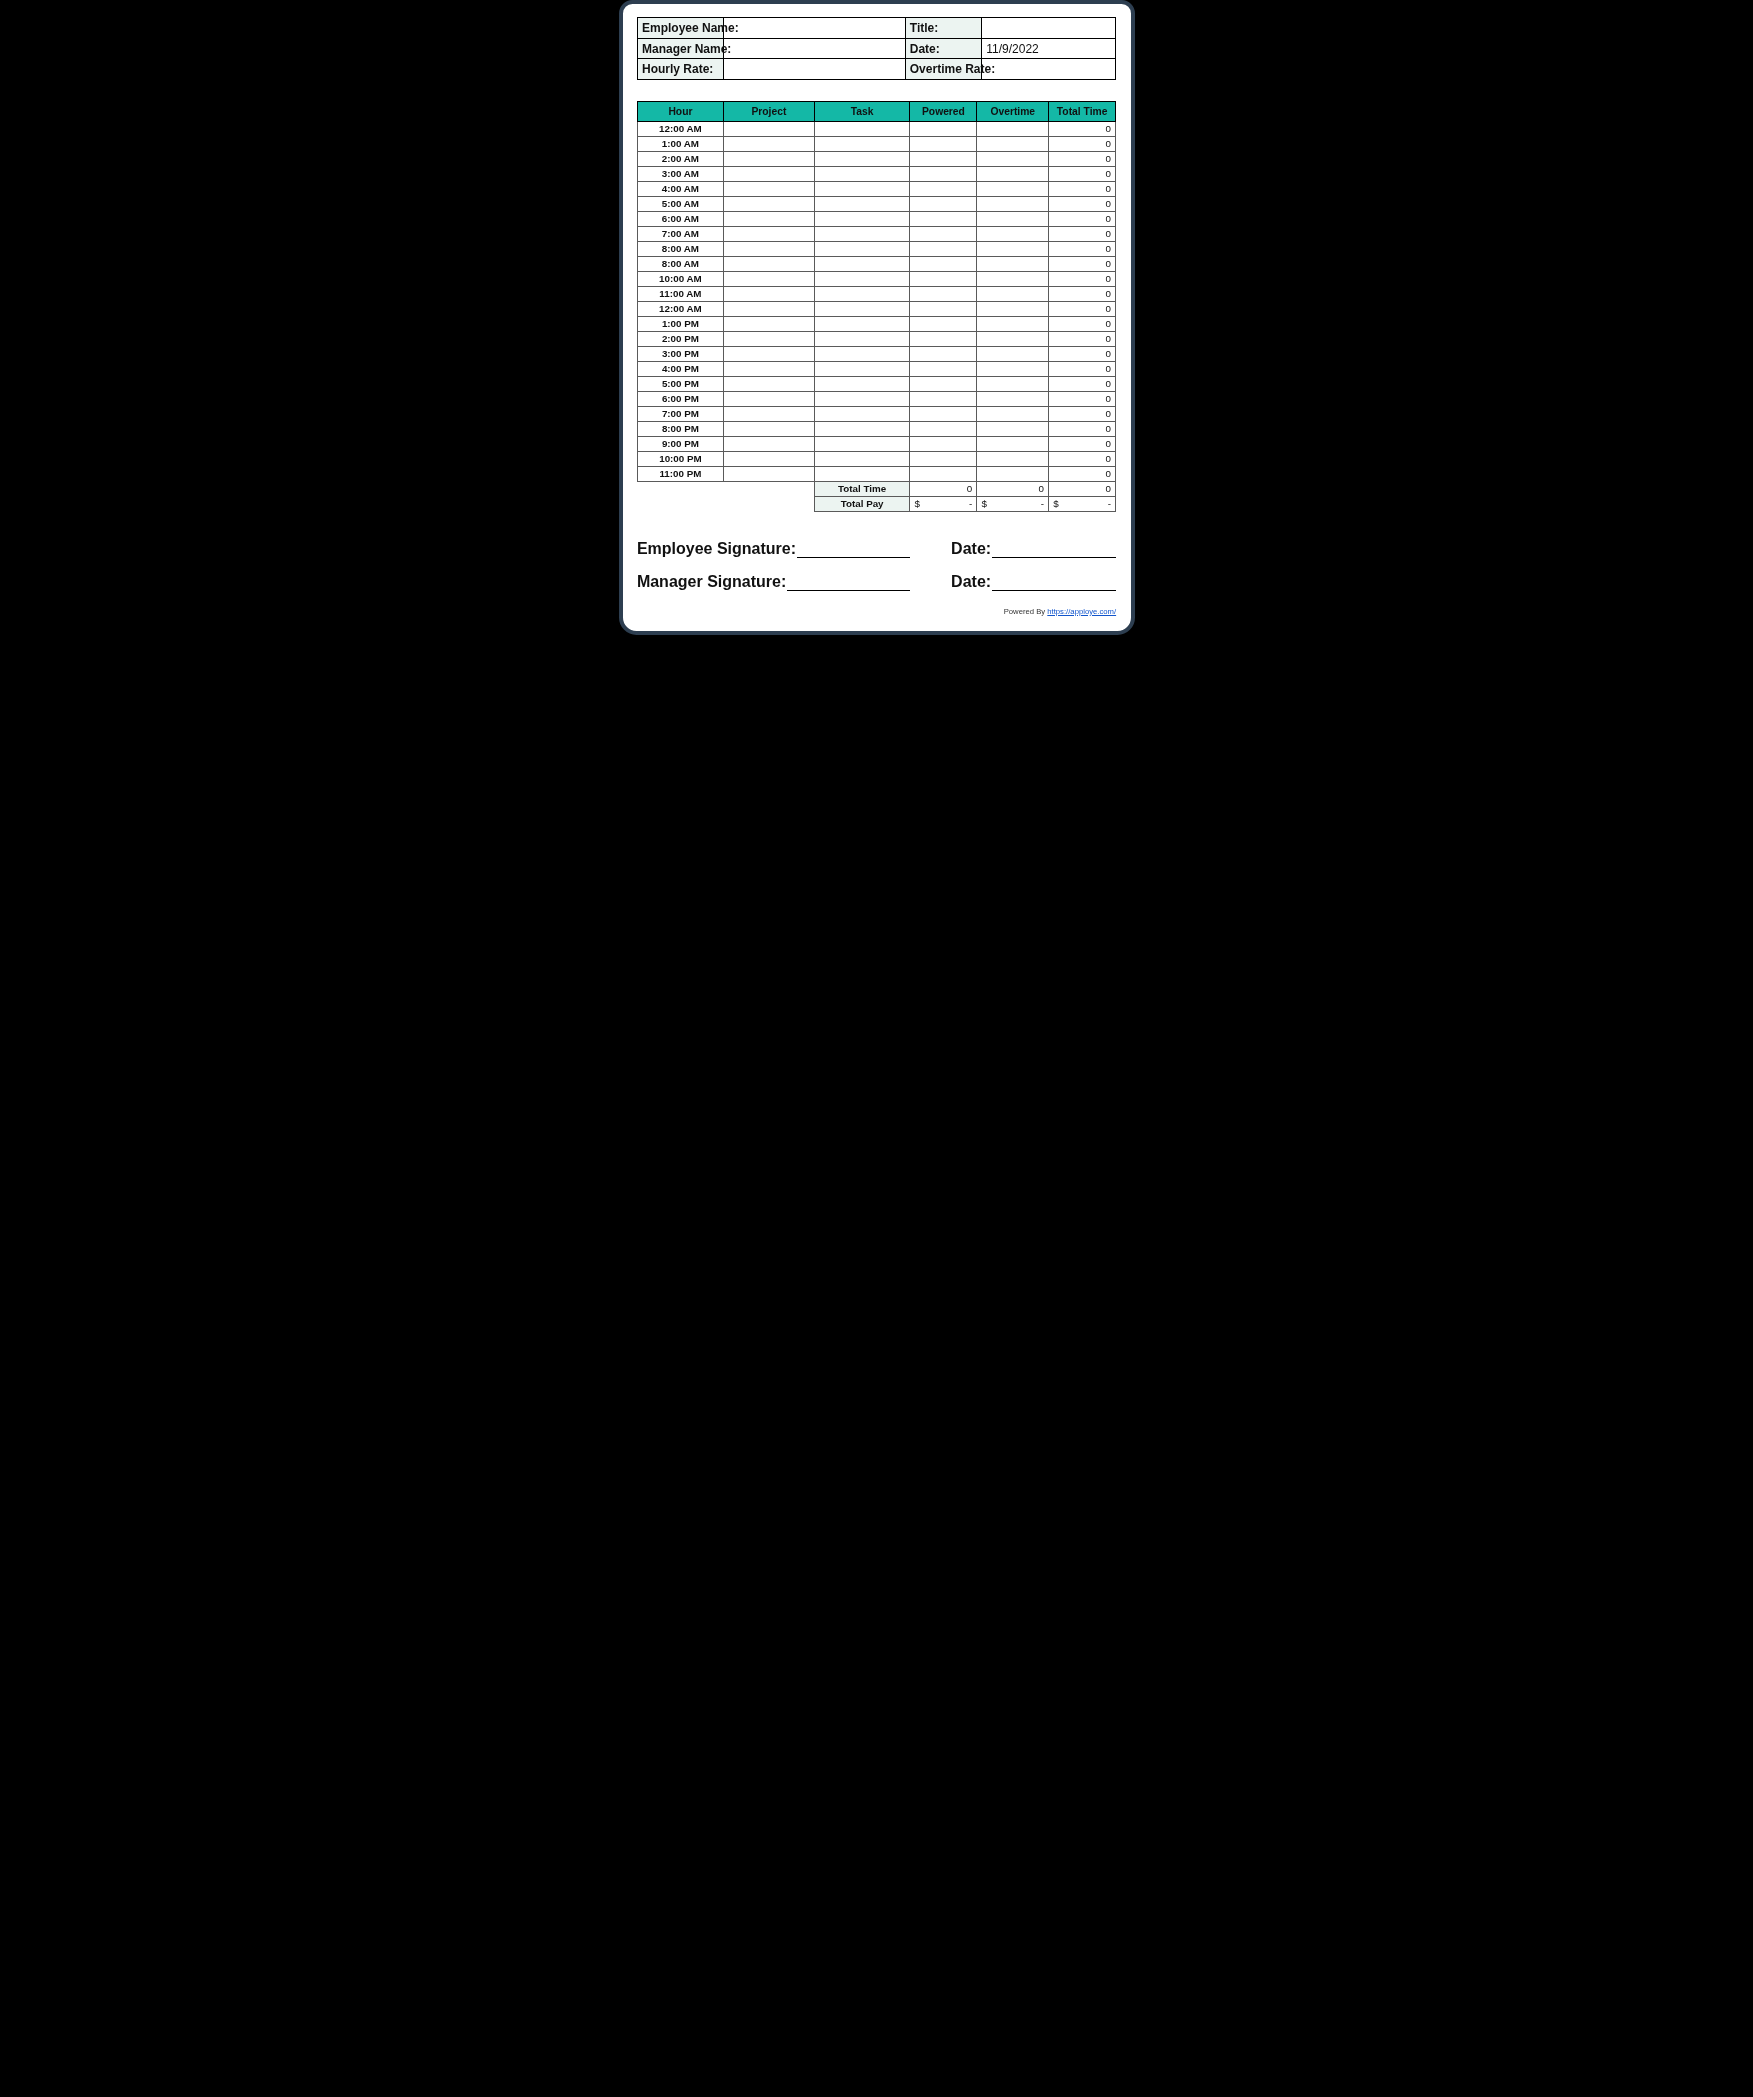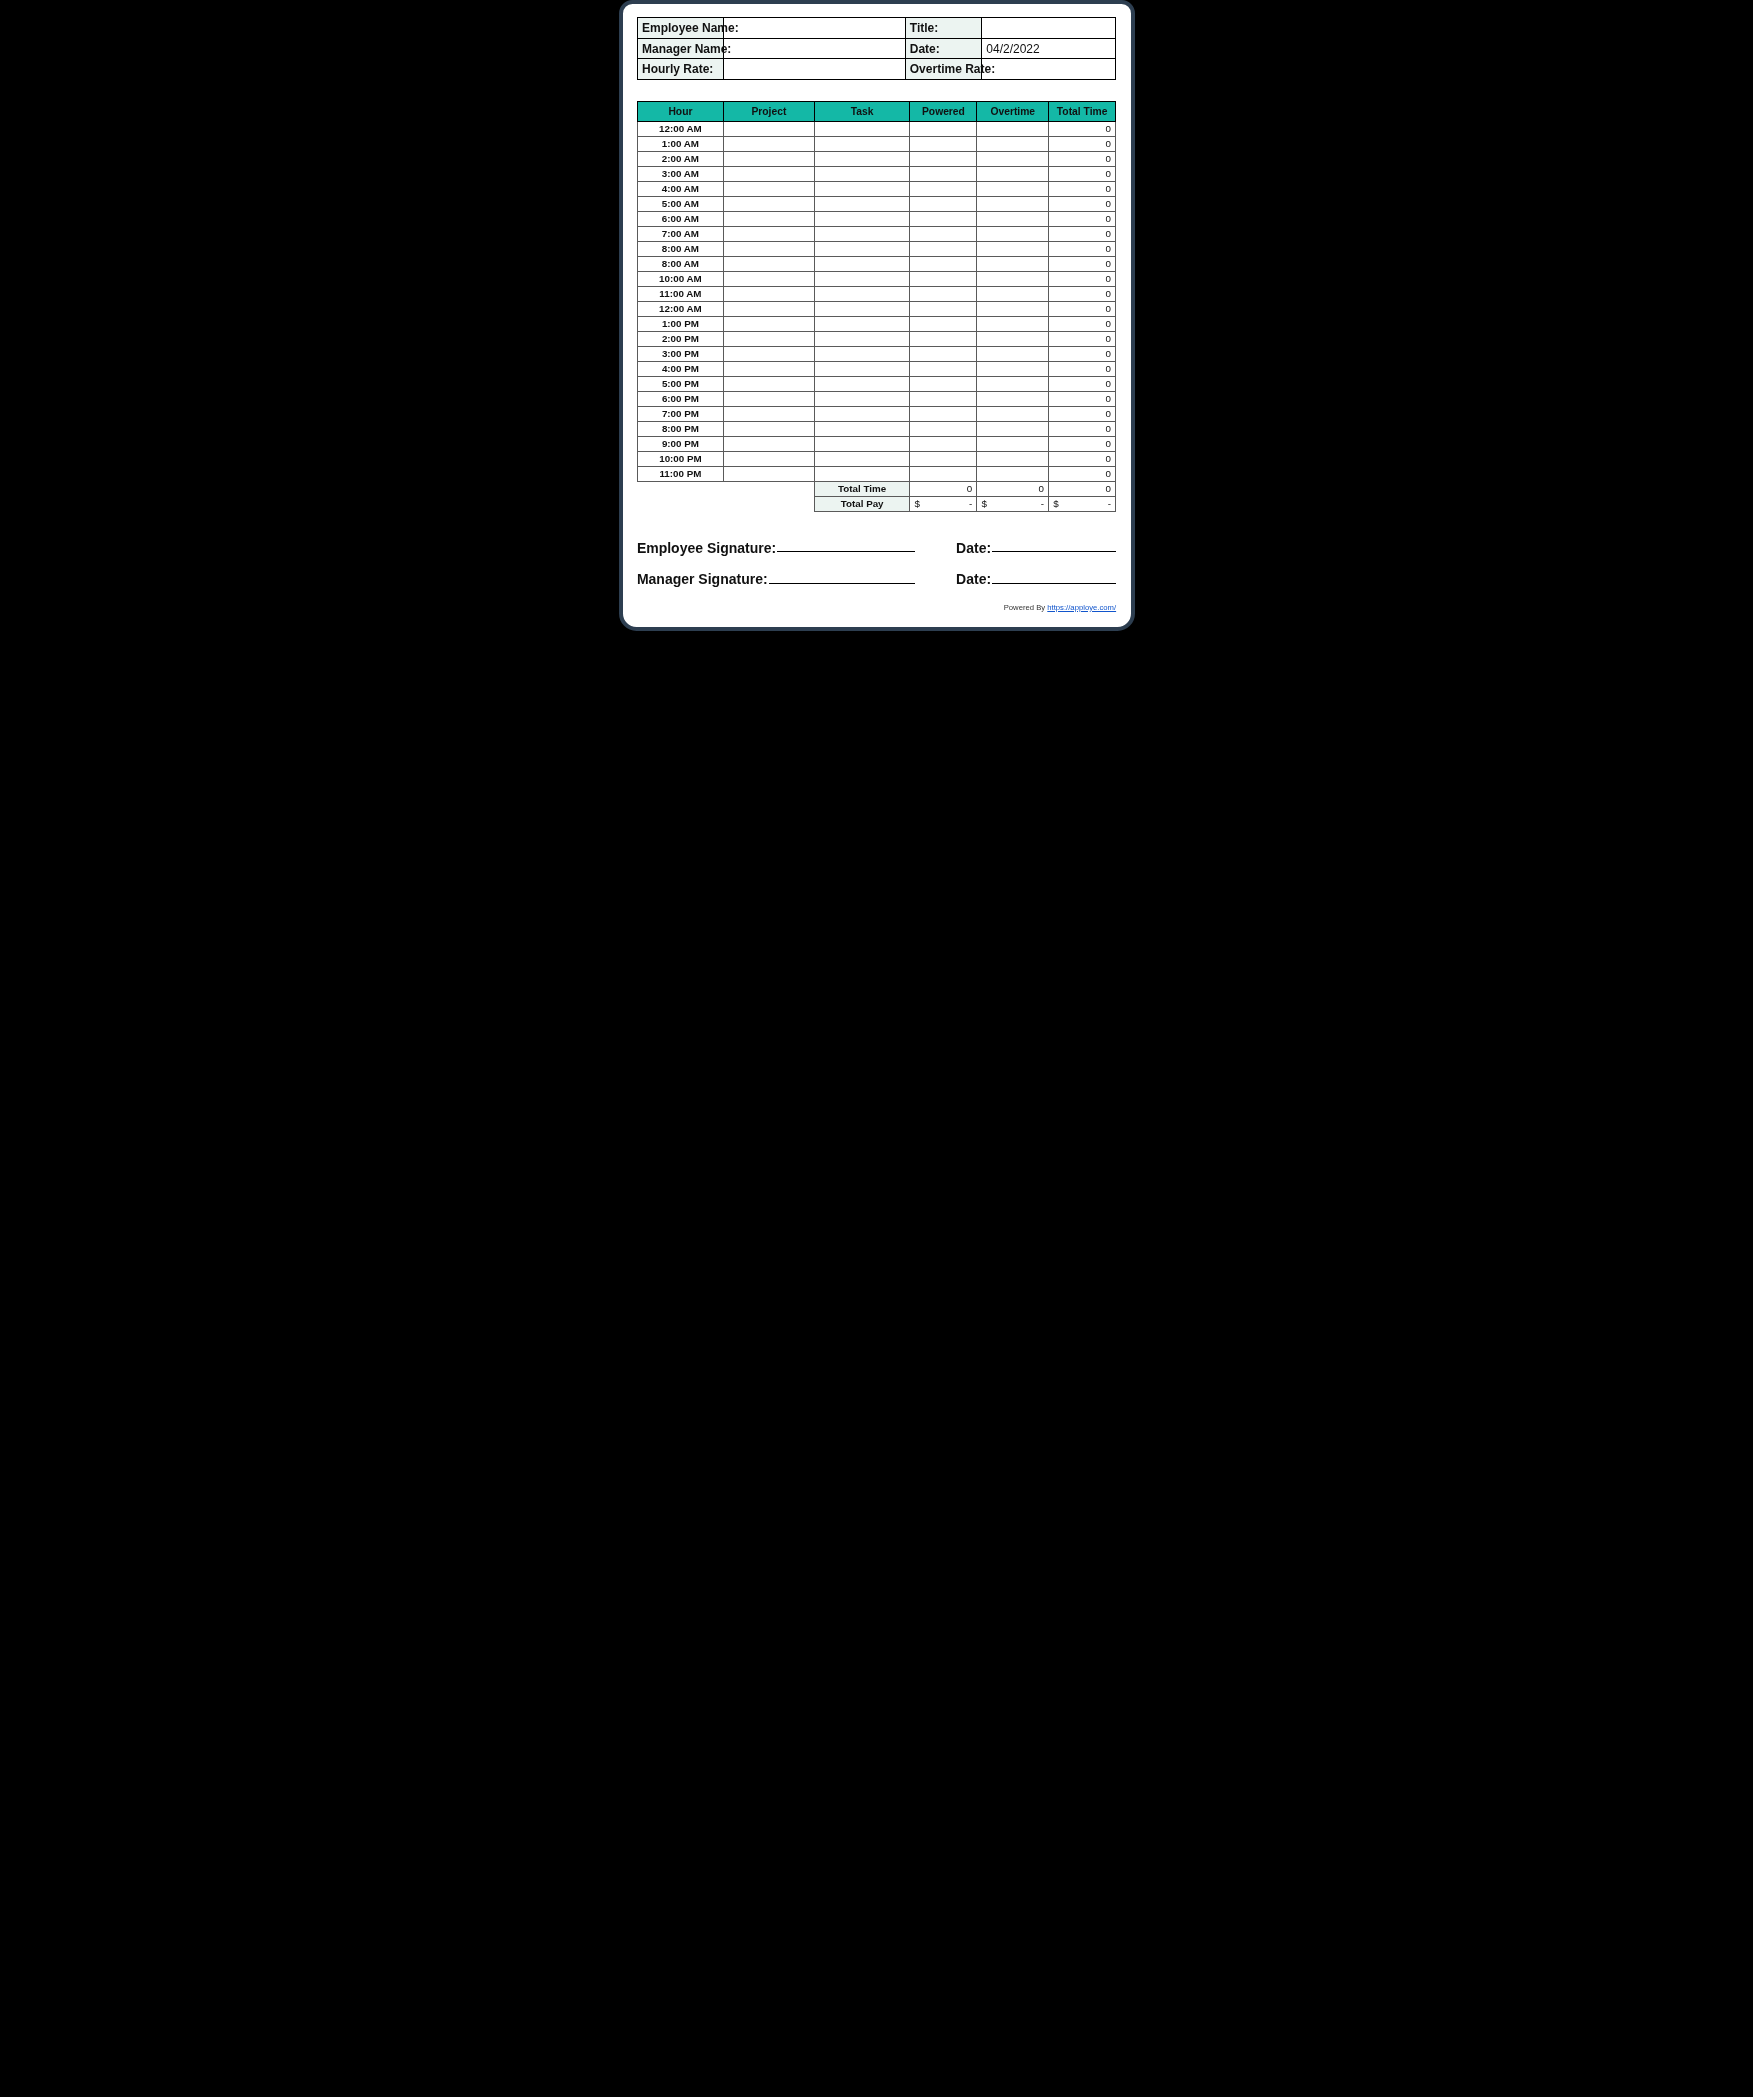--- a/index.html
+++ b/index.html
@@ -21,21 +21,21 @@
            vertical-align:middle;box-sizing:border-box;}
   .grid td.h{text-align:center;font-weight:bold;}
   .grid td.tot{text-align:right;}
   .grid tr.summ td.lab{background:#ecf4f1;font-weight:700;text-align:center;}
   .grid tr.summ td.num{text-align:right;}
   .grid tr.summ td.blank{border:none;}
   .pay{display:flex;justify-content:space-between;}
 
   
   .sig{margin-top:28px;}
-  .sig .row{display:flex;margin-bottom:15.5px;align-items:flex-start;font-size:14px;}
+  .sig .row{display:flex;margin-bottom:15.5px;align-items:flex-end;font-size:16px;}
   .sig .lab{font-weight:700;white-space:nowrap;margin-right:1px;}
   .sig .line{border-bottom:1px solid #000;height:11.3px;}
 
   .foot{text-align:right;font-size:7.7px;margin-top:13px;color:#333;}
   .foot a{color:#1155cc;text-decoration:underline;}
 </style>
 </head>
 <body>
 
 <div class="sheet">
@@ -51,21 +51,21 @@
         <tr>
       <td class="lab">Employee Name:</td>
       <td></td>
       <td class="lab">Title:</td>
       <td></td>
     </tr>
     <tr>
       <td class="lab">Manager Name:</td>
       <td></td>
       <td class="lab">Date:</td>
-      <td>04/2/2022</td>
+      <td>11/9/2022</td>
     </tr>
     <tr>
       <td class="lab">Hourly Rate:</td>
       <td></td>
       <td class="lab">Overtime Rate:</td>
       <td></td>
     </tr>
   </tbody>
     </table>
 

